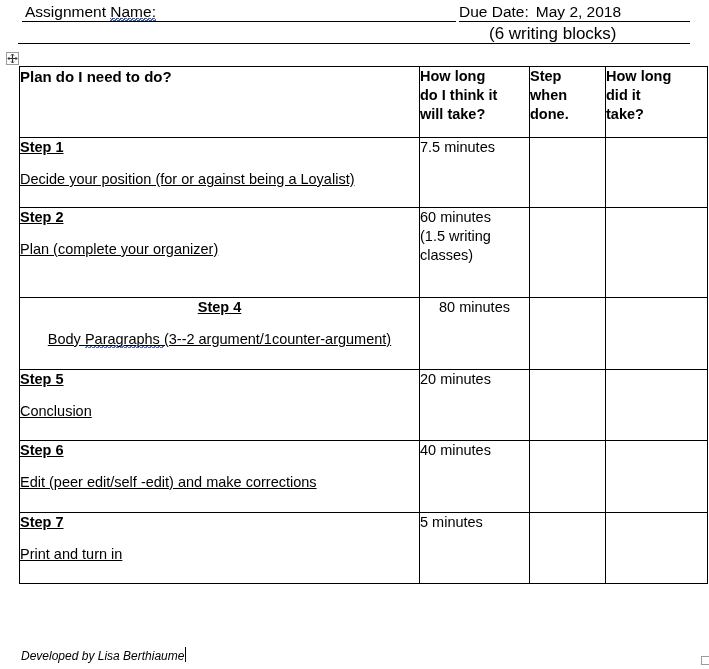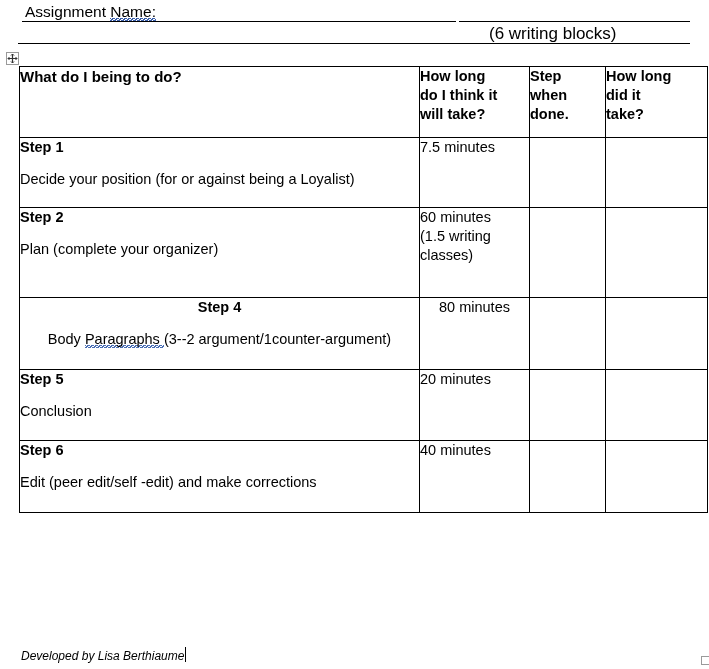--- a/index.html
+++ b/index.html
@@ -135,20 +135,21 @@
     height: 71px;
     box-sizing: border-box;
   }
   .hdr-cell.task-hdr { font-size: 15px; }
 
   
   .task-cell {
     padding: 8px 9px 9px 9px;
     font-size: 14.5px;
     line-height: 19px;
+    text-decoration: underline;
   }
   .step-label {
     font-weight: bold;
     display: block;
     margin-bottom: 13px;
   }
   .step-desc {
     display: block;
     font-weight: normal;
   }
@@ -213,20 +214,21 @@
 </style>
 </head>
 <body>
 
 <div class="doc-header">
 
   <div class="assignment-label"><span>Assignment </span><span class="squiggle-blue">Name:</span></div>
 
   <div class="rule-1"></div>
 
+  <div class="due-group"><span class="due-label">Due Date:</span><span>May 2, 2018</span></div>
   <div class="due-underline"></div>
 
   <div class="rule-2"></div>
   <div class="blocks-note">(6 writing blocks)</div>
 </div>
 
 <div class="table-move-handle">
   <svg width="11" height="11" viewBox="0 0 11 11" aria-hidden="true">
     <path d="M5.5 1 L5.5 10 M1 5.5 L10 5.5" stroke="#333" stroke-width="1.2" fill="none"></path>
     <path d="M5.5 1 L4 2.5 M5.5 1 L7 2.5 M5.5 10 L4 8.5 M5.5 10 L7 8.5
@@ -236,21 +238,21 @@
 
 <table class="planner-table">
   <colgroup>
     <col class="c-task">
       <col class="c-est">
       <col class="c-check">
       <col class="c-actual">
   </colgroup>
   <thead>
     <tr>
-      <th class="hdr-cell task-hdr">What do I being to do?</th>
+      <th class="hdr-cell task-hdr">Plan do I need to do?</th>
       <th class="hdr-cell">
         <span>How long</span><br>
         <span>do I think it</span><br>
         <span>will take?</span>
       </th>
       <th class="hdr-cell">
         <span>Step</span><br>
         <span>when</span><br>
         <span>done.</span>
       </th>
@@ -319,19 +321,30 @@
         <span class="step-label">Step 6</span>
         <span class="step-desc">Edit (peer edit/self -edit) and make corrections</span>
       </td>
       <td class="est-cell">
         <span class="est-text">40 minutes</span>
       </td>
       <td class="check-cell"></td>
       <td class="actual-cell"></td>
     </tr>
 
+    <tr class="row-s7">
+      <td class="task-cell">
+        <span class="step-label">Step 7</span>
+        <span class="step-desc">Print and turn in</span>
+      </td>
+      <td class="est-cell">
+        <span class="est-text">5 minutes</span>
+      </td>
+      <td class="check-cell"></td>
+      <td class="actual-cell"></td>
+    </tr>
 
   </tbody>
 </table>
 
 <div class="table-resize-handle"></div>
 
 <div class="doc-footer"><span>Developed by Lisa Berthiaume</span><span class="text-caret"></span></div>
 
 </body></html>

